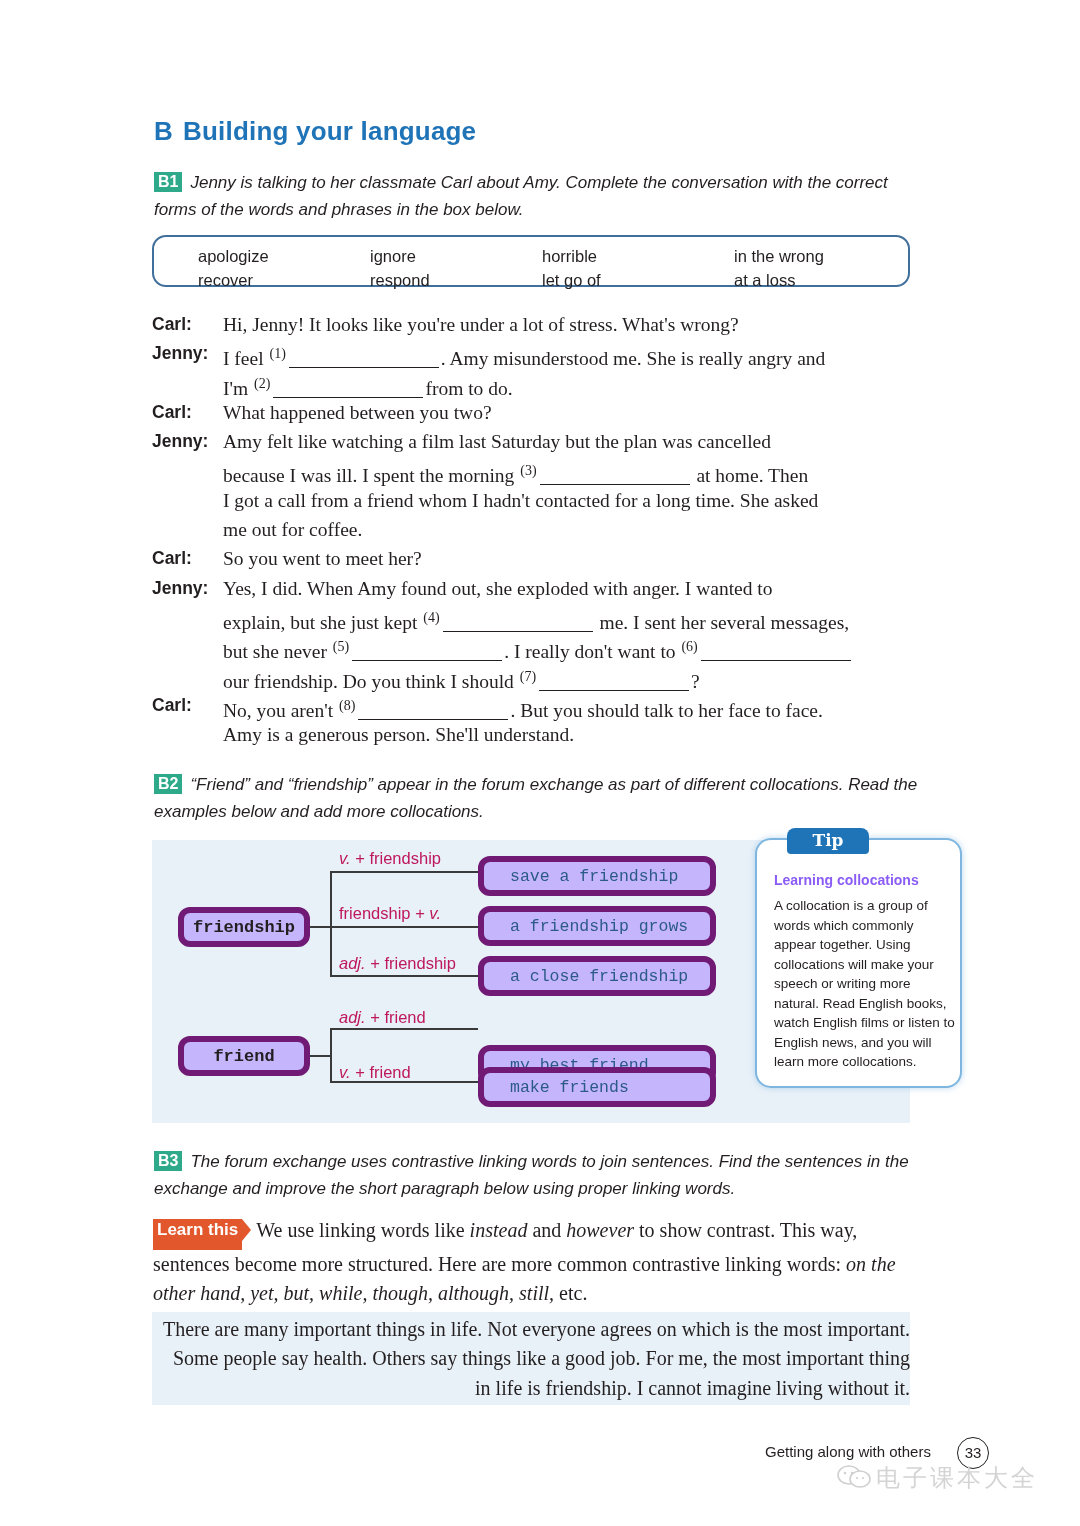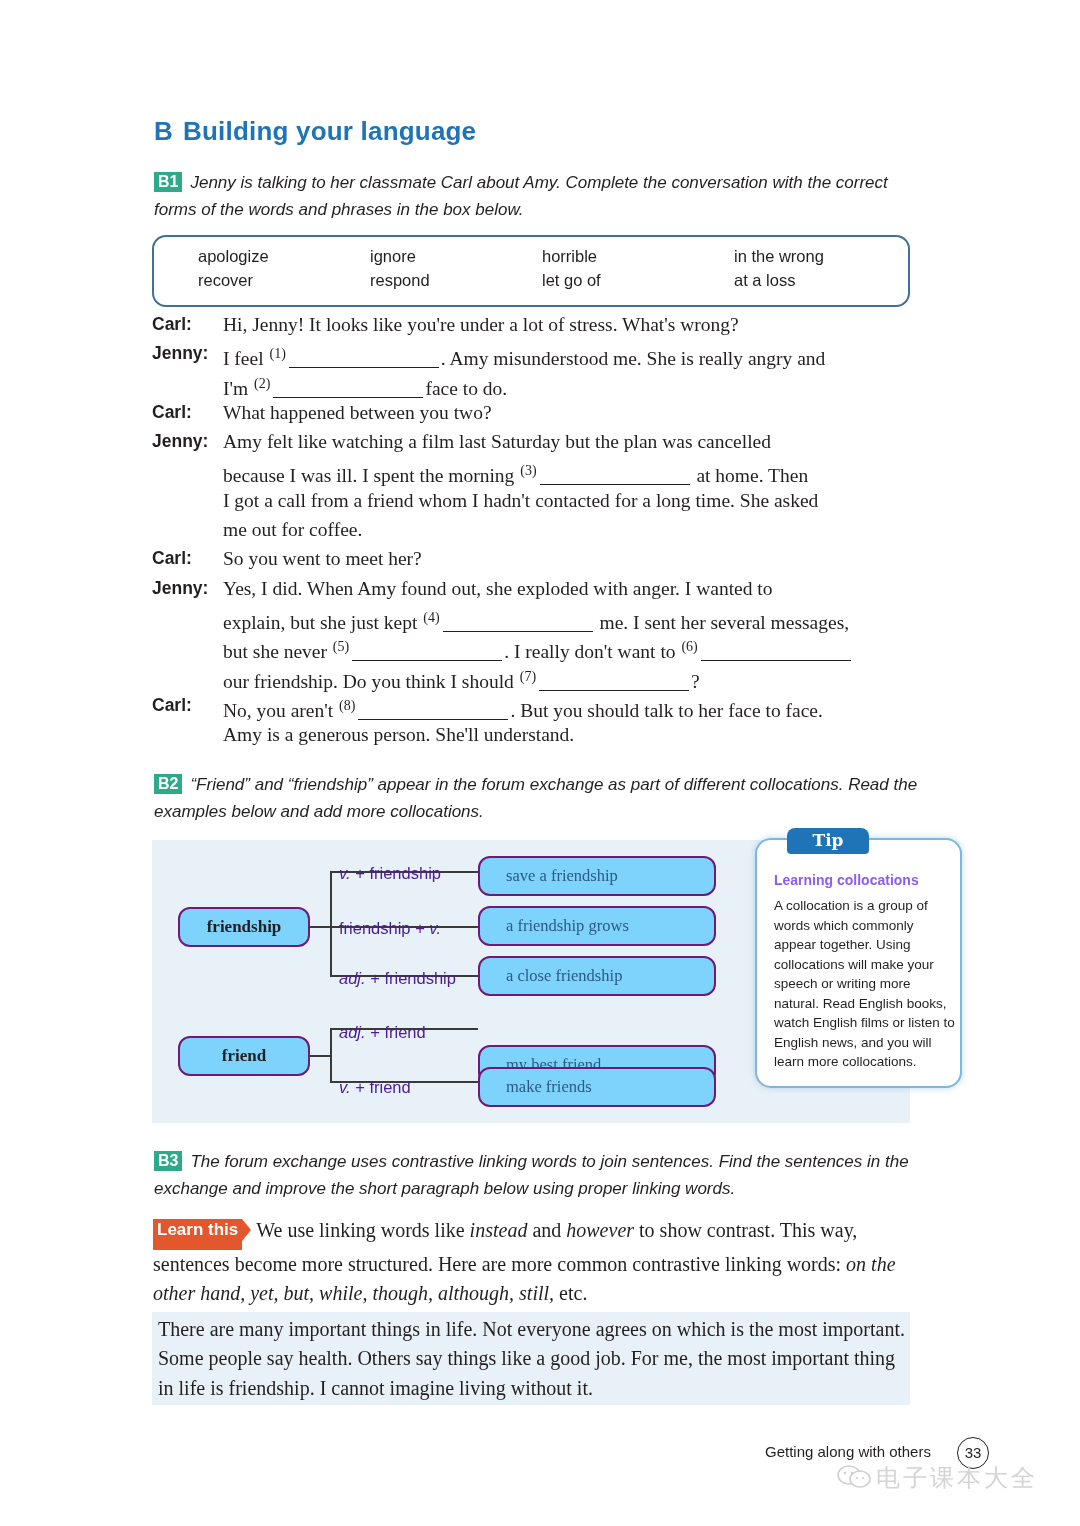--- a/index.html
+++ b/index.html
@@ -19,51 +19,51 @@
       font-size: 17px; line-height: 27px; color: #231f20;
     }
     .badge {
       display: inline-block; background: #2eaa8a; color: #fff;
       font-style: normal; font-weight: bold; font-size: 16px;
       line-height: 20px; padding: 0 4px; margin-right: 8px;
       vertical-align: 1px;
     }
 
     .wordbox {
-      position: absolute; left: 152px; top: 235px; width: 758px; height: 72px;
+      position: absolute; left: 152px; top: 235px; width: 758px; height: 52px;
       border: 2px solid #3f6f9a; border-radius: 14px;
       font-family: "Liberation Sans", sans-serif; font-size: 16.5px; color: #231f20;
     }
     .wordbox .w { position: absolute; line-height: 20px; }
 
     .dialogue { position: absolute; left: 152px; top: 310px; width: 770px; }
     .line { position: relative; height: 29.3px; font-size: 19.5px; line-height: 29.3px; white-space: nowrap; }
     .speaker {
       position: absolute; left: 0; top: 0;
       font-family: "Liberation Sans", sans-serif; font-weight: bold; font-size: 17.5px;
     }
     .utt { position: absolute; left: 71px; top: 0; }
     .num { font-size: 14px; vertical-align: 7px; margin: 0 3px 0 1px; }
     .blank { display: inline-block; width: 150px; border-bottom: 1px solid #231f20; height: 18px; vertical-align: -3px; margin-right: 2px; }
 
     .diagram {
       position: absolute; left: 152px; top: 840px; width: 758px; height: 283px;
       background: #e9f1f8;
     }
     .node {
-      position: absolute; border: 2px solid #701a75; border-radius: 12px;
-      background: #7dd3fc; font-family: Liberation Serif, serif;
+      position: absolute; border: 6px solid #701a75; border-radius: 12px;
+      background: #c4b5fd; font-family: Liberation Mono, monospace;
       display: flex; align-items: center;
     }
     .node.root { font-weight: bold; font-size: 17px; justify-content: center; color: #231f20; }
     .node.leaf { font-size: 16.5px; color: #2c5a86; padding-left: 26px; }
     .hline, .vline { position: absolute; background: #3a3a3a; }
     .hline { height: 2px; }
     .vline { width: 2px; }
-    .blabel { position: absolute; font-family: "Liberation Sans", sans-serif; font-size: 16.5px; color: #4c1d95; white-space: nowrap; margin-top: 15px; }
+    .blabel { position: absolute; font-family: "Liberation Sans", sans-serif; font-size: 16.5px; color: #be185d; white-space: nowrap; }
 
     .tip {
       position: absolute; left: 755px; top: 838px; width: 207px; height: 250px;
       border: 2px solid #7fb6df; border-radius: 16px; background: #fff;
       box-shadow: 0 0 6px rgba(120,180,225,0.5);
     }
     .tip-tab {
       position: absolute; left: 30px; top: -12px; width: 82px; height: 26px;
       background: #1f73b7; border-radius: 8px 8px 4px 4px;
       color: #fff; font-family: "DejaVu Serif", serif; font-weight: bold;
@@ -87,21 +87,21 @@
       font-family: "Liberation Sans", sans-serif; font-size: 17px; font-weight: bold;
       line-height: 22px; padding: 0 4px 9px 4px; margin-right: 14px; vertical-align: 2px;
     }
     .learn-tag::after {
       content: ""; position: absolute; right: -9px; top: 0;
       border-left: 9px solid #e2572b; border-top: 11px solid transparent; border-bottom: 11px solid transparent;
     }
     .para {
       position: absolute; left: 152px; top: 1312px; width: 758px; height: 93px;
       background: #e9f1f8; padding: 3px 0 0 6px;
-      font-size: 20px; line-height: 29.3px;
+      font-size: 20px; line-height: 29.3px; text-align: right;
     }
 
     .footer-text {
       position: absolute; left: 765px; top: 1443px;
       font-family: "Liberation Sans", sans-serif; font-size: 15px; color: #231f20;
     }
     .page-num {
       position: absolute; left: 957px; top: 1437px; width: 32px; height: 32px;
       border: 1.5px solid #231f20; border-radius: 50%;
       font-family: "Liberation Sans", sans-serif; font-size: 15px;
@@ -138,21 +138,21 @@
 <div class="dialogue">
   <div class="line">
     <span class="speaker">Carl:</span>
     <span class="utt"><span>Hi, Jenny! It looks like you're under a lot of stress. What's wrong?</span></span>
   </div>
   <div class="line">
     <span class="speaker">Jenny:</span>
     <span class="utt"><span>I feel </span><span class="num">(1)</span><span class="blank"></span><span>. Amy misunderstood me. She is really angry and</span></span>
   </div>
   <div class="line">
-    <span class="utt"><span>I'm </span><span class="num">(2)</span><span class="blank"></span><span>face to do.</span></span>
+    <span class="utt"><span>I'm </span><span class="num">(2)</span><span class="blank"></span><span>from to do.</span></span>
   </div>
   <div class="line">
     <span class="speaker">Carl:</span>
     <span class="utt"><span>What happened between you two?</span></span>
   </div>
   <div class="line">
     <span class="speaker">Jenny:</span>
     <span class="utt"><span>Amy felt like watching a film last Saturday but the plan was cancelled</span></span>
   </div>
   <div class="line">

